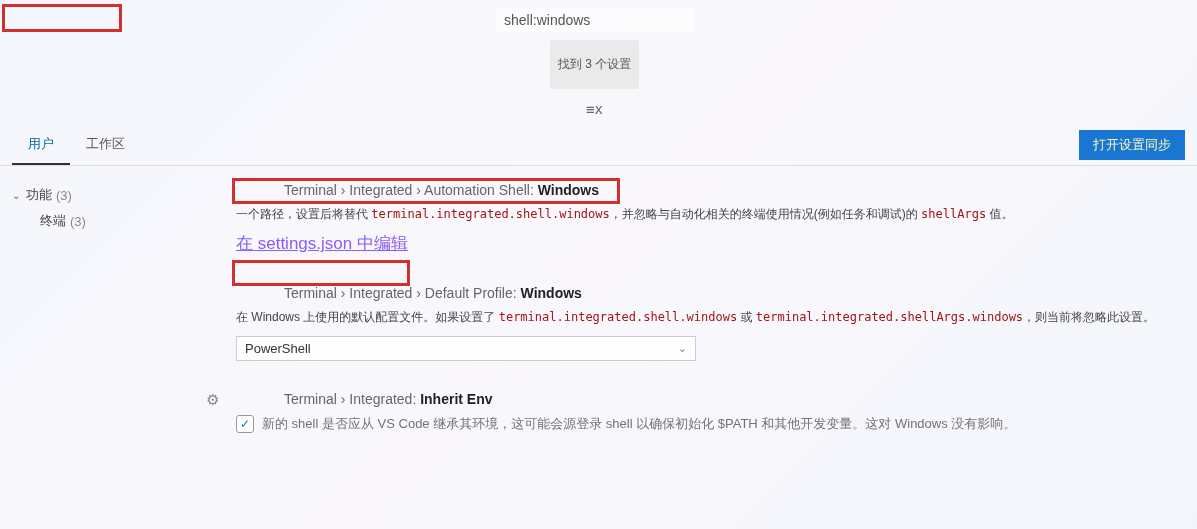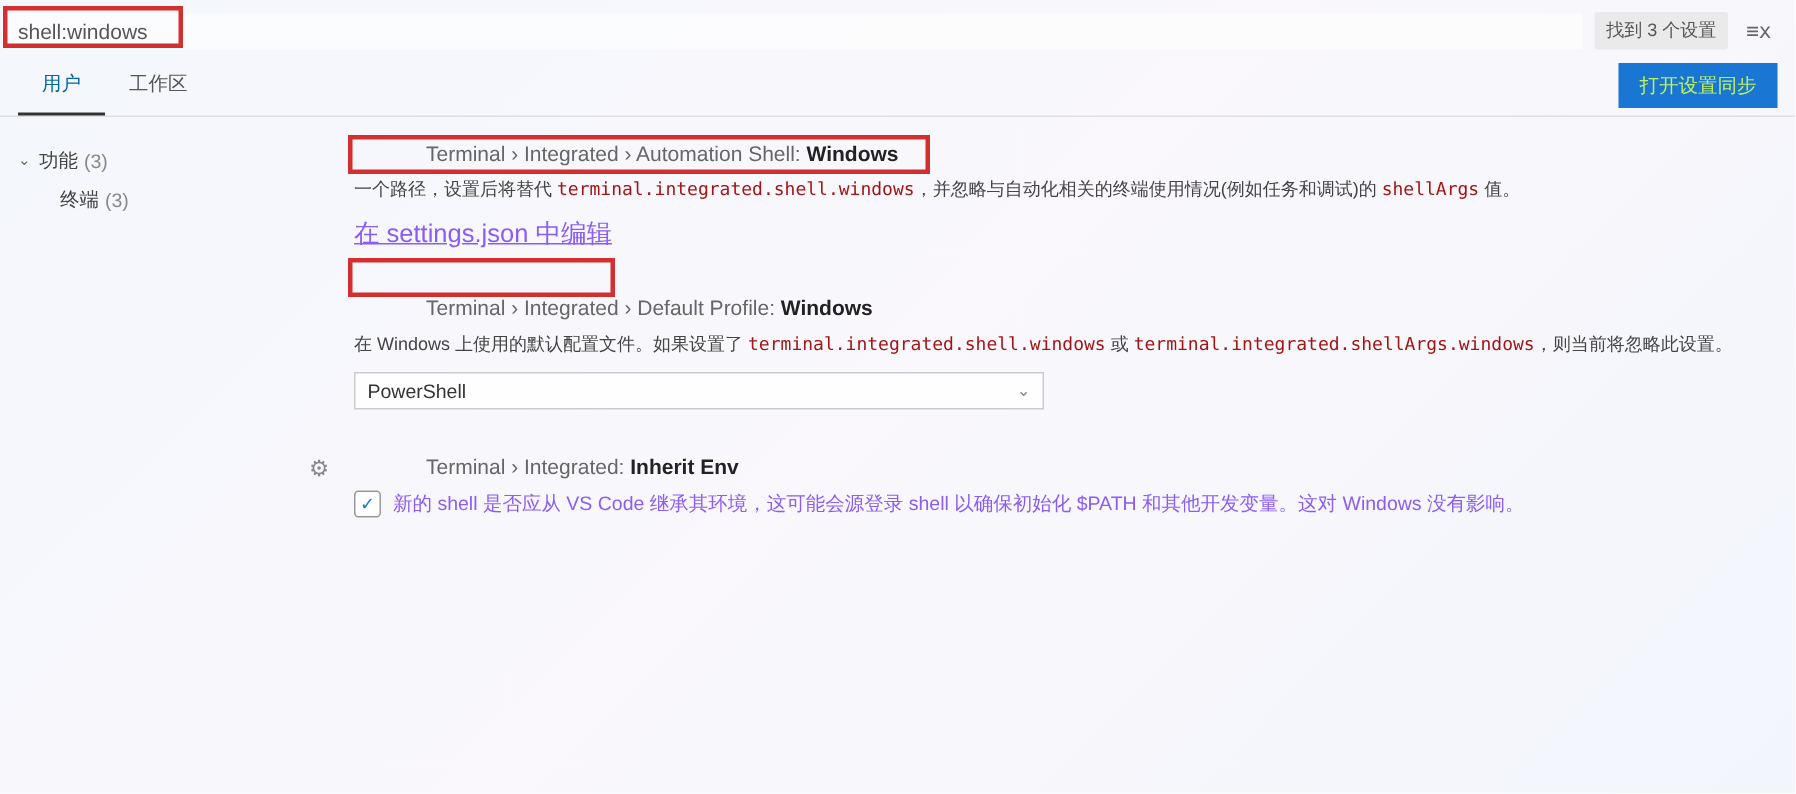--- a/index.html
+++ b/index.html
@@ -1,33 +1,33 @@
 <!DOCTYPE html>
 <html><head>
 <meta charset="utf-8">
 <style>
 * { box-sizing: border-box; margin: 0; padding: 0; }
 body { font-family: -apple-system, "Segoe UI", "Microsoft YaHei", sans-serif; font-size: 13px; color: #333; background: #fff; width: 1197px; height: 529px; overflow: hidden; position: relative; }
 .bg-overlay { position: absolute; inset: 0; background: linear-gradient(135deg, rgba(180,200,240,0.15), rgba(200,180,220,0.1), rgba(150,180,230,0.12)); pointer-events: none; z-index: 0; }
 .container { position: relative; z-index: 1; height: 100%; display: flex; flex-direction: column; }
 
 
-.search-row { display: flex; align-items: center; padding: 8px 12px 4px 4px; gap: 8px; }
+.search-row { display: flex; align-items: center; padding: 8px 12px 4px 4px; gap: 8px; flex-direction: column; }
 .search-input-wrap { flex: 1; display: flex; align-items: center; }
 .search-input { width: 100%; padding: 4px 8px; font-size: 14px; border: none; outline: none; background: rgba(255,255,255,0.6); color: #555; }
 .search-input-highlight { position: absolute; top: 4px; left: 2px; width: 120px; height: 28px; border: 3px solid #d32f2f; pointer-events: none; z-index: 5; }
-.found-badge { background: rgba(230,230,230,0.8); padding: 4px 8px; border-radius: 2px; font-size: 12px; color: #555; }
+.found-badge { background: rgba(230,230,230,0.8); padding: 16px 8px; border-radius: 2px; font-size: 12px; color: #555; }
 .filter-icon { cursor: pointer; padding: 4px; color: #666; font-family: monospace; font-size: 14px; }
 
 
 .tabs-row { display: flex; align-items: center; border-bottom: 1px solid rgba(200,200,200,0.5); padding: 0 12px; }
 .tab { padding: 10px 16px; cursor: pointer; font-size: 13px; color: #555; border-bottom: 2px solid transparent; }
 .tab.active { border-bottom-color: #333; color: #0369a1; }
 .tabs-spacer { flex: 1; }
-.sync-button { background: #1976d2; color: #bef264; padding: 6px 14px; border: none; cursor: pointer; font-size: 13px; margin: 4px 0; }
+.sync-button { background: #1976d2; color: #fef9c3; padding: 6px 14px; border: none; cursor: pointer; font-size: 13px; margin: 4px 0; }
 
 
 .body { display: flex; flex: 1; overflow: hidden; }
 .sidebar { width: 200px; padding: 16px 12px; font-size: 13px; }
 .tree-item { padding: 4px 0; cursor: pointer; color: #444; display: flex; align-items: center; }
 .tree-item .chevron { display: inline-block; width: 14px; font-size: 10px; color: #666; }
 .tree-child { padding-left: 28px; }
 .tree-count { color: #888; margin-left: 4px; }
 
 .content { flex: 1; padding: 16px 24px 16px 0; overflow-y: auto; }
@@ -41,21 +41,21 @@
 .highlight-box-1 { position: absolute; border: 3px solid #d32f2f; pointer-events: none; z-index: 5; }
 .hb-path { top: -4px; left: 32px; width: 388px; height: 26px; }
 .hb-link { top: 78px; left: 32px; width: 178px; height: 26px; }
 
 .select-wrap { display: flex; align-items: center; border: 1px solid #ccc; background: rgba(255,255,255,0.8); width: 460px; padding: 4px 8px; cursor: pointer; justify-content: space-between; }
 .select-wrap .chev { color: #888; font-size: 11px; }
 
 .gear-gutter { position: absolute; left: 6px; top: 0; color: #888; cursor: pointer; font-size: 15px; }
 .checkbox-row { display: flex; align-items: flex-start; gap: 8px; }
 .checkbox { width: 18px; height: 18px; border: 1px solid #999; border-radius: 3px; background: #fff; display: flex; align-items: center; justify-content: center; font-size: 12px; color: #1976d2; cursor: pointer; flex-shrink: 0; margin-top: 2px; }
-.check-label { font-size: 13px; line-height: 1.7; color: #8b5cf6; }
+.check-label { font-size: 13px; line-height: 1.7; color: #737373; }
 </style>
 </head>
 <body>
 
 <div class="bg-overlay"></div>
 <div class="container">
 
   <div class="search-row">
     <div class="search-input-highlight"></div>
     <div class="search-input-wrap">

